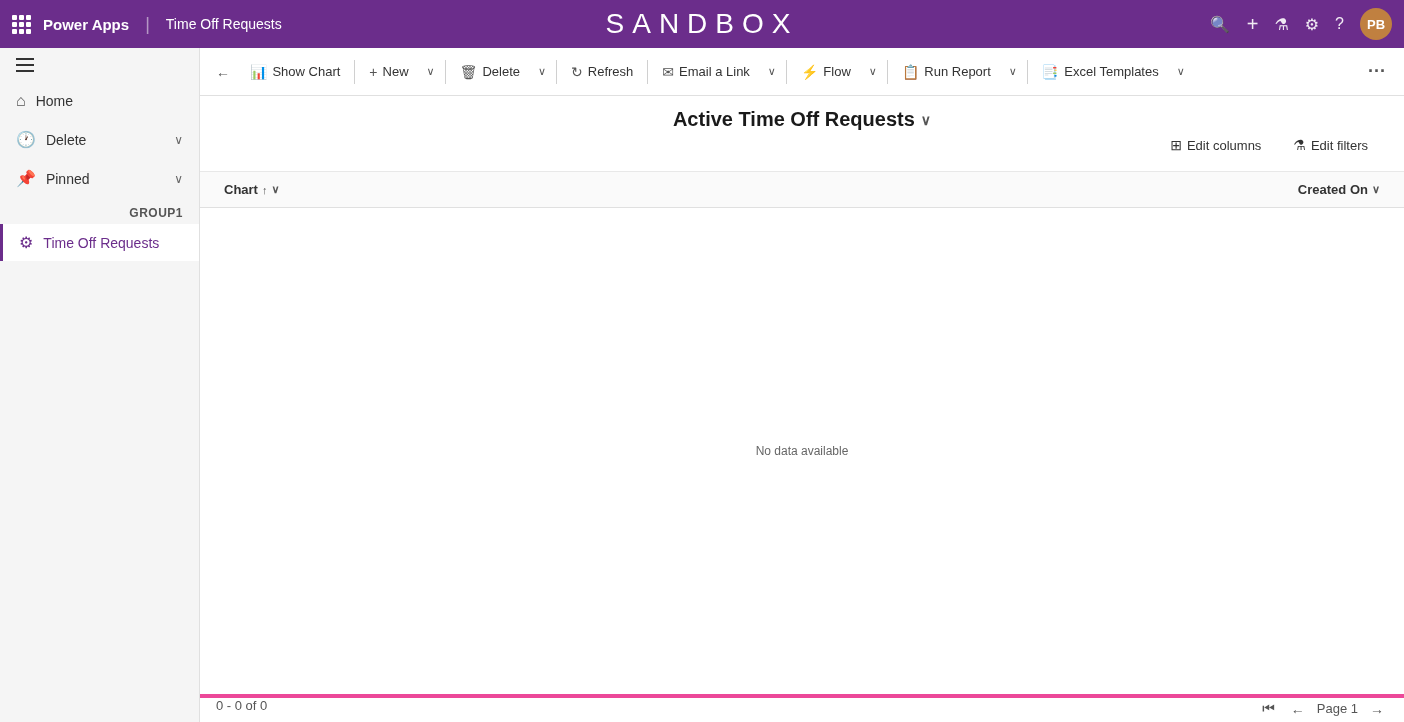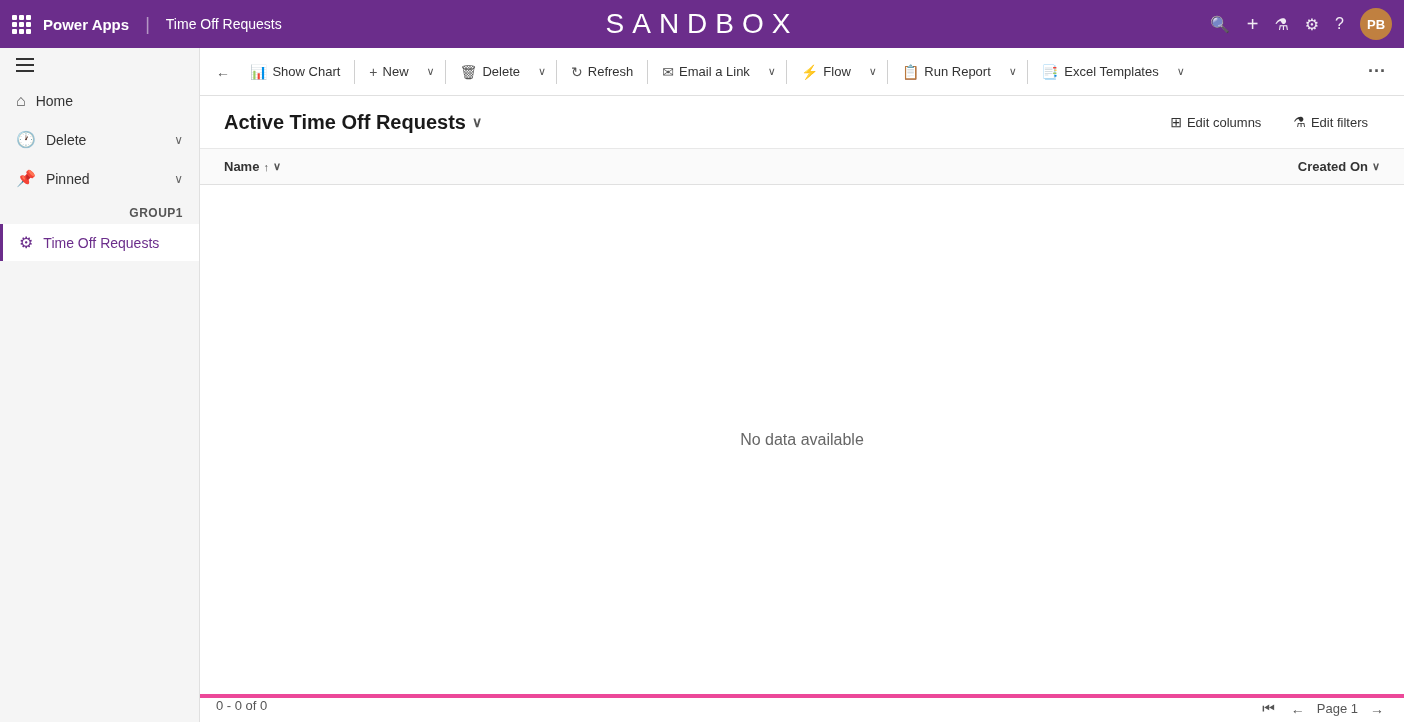--- a/index.html
+++ b/index.html
@@ -230,20 +230,21 @@
       color: #555;
     }
 
     
     .view-header {
       display: flex;
       align-items: center;
       padding: 12px 24px;
       border-bottom: 1px solid #e8e8e8;
       flex-shrink: 0;
+      flex-direction: column;
     }
     .view-title {
       font-size: 20px;
       font-weight: 600;
       color: #1a1a1a;
       display: flex;
       align-items: center;
       gap: 6px;
     }
     .view-header-actions {
@@ -320,21 +321,21 @@
     
     .table-body {
       flex: 1;
       overflow-y: auto;
       display: flex;
       align-items: center;
       justify-content: center;
     }
     .no-data {
       color: #666;
-      font-size: 16px;
+      font-size: 12px;
     }
 
     
     .footer {
       height: 28px;
       border-top: 4px solid #ec4899;
       display: flex;
       align-items: flex-start;
       padding: 0 16px;
       flex-shrink: 0;
@@ -503,21 +504,21 @@
         </button>
         <button class="view-action-btn">
           <span style="font-size:14px;">⚗</span>
           <span>Edit filters</span>
         </button>
       </div>
     </div>
 
     <div class="table-header">
       <div class="col-header col-header-name">
-        <span>Name</span>
+        <span>Chart</span>
         <span class="sort-icon">↑</span>
         <span class="sort-icon">∨</span>
       </div>
       <div class="col-header col-header-created">
         <span>Created On</span>
         <span class="sort-icon">∨</span>
       </div>
     </div>
 
     <div class="table-body">

